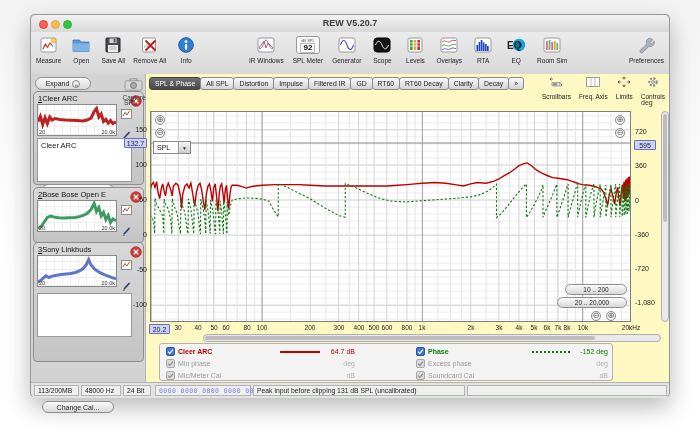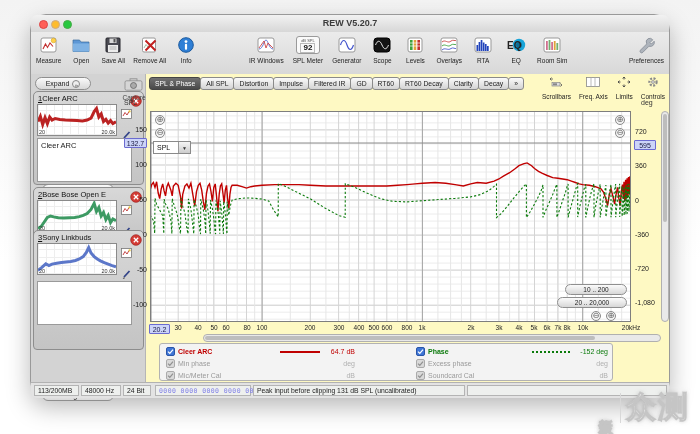--- a/index.html
+++ b/index.html
@@ -1,20 +1,20 @@
 <!DOCTYPE html>
 <html><head>
 <meta charset="utf-8">
 <style>
   html,body{margin:0;padding:0;}
   body{font-family:"Liberation Sans",sans-serif;background:#fff;}
   .screen{position:relative;width:700px;height:434px;overflow:hidden;
     background:linear-gradient(#f3f3f3,#ffffff 60%);}
   .window{position:absolute;left:30px;top:14px;width:640px;height:383px;
-    background:#dcdcdc;border:1px solid #999;border-radius:16px;
+    background:#dcdcdc;border:1px solid #999;border-radius:4px;
     box-shadow:0 10px 24px rgba(0,0,0,.28);box-sizing:border-box;text-decoration:underline;}
   
   .titlebar{position:absolute;left:0;top:0;right:0;height:17px;
     background:linear-gradient(#f2f2f2,#d7d7d7);border-bottom:1px solid #adadad;
     border-radius:6px 6px 0 0;}
   .light{position:absolute;top:5px;width:7px;height:7px;border-radius:50%;}
   .light.r{left:8px;background:#ff5f57;border:0.5px solid #d44;}
   .light.y{left:20px;background:#febc2e;border:0.5px solid #ca8;}
   .light.g{left:32px;background:#28c840;border:0.5px solid #4a4;}
   .title{position:absolute;left:0;right:0;top:3px;text-align:center;
@@ -352,21 +352,21 @@
                     <rect x="0.5" y="0.5" width="10" height="9" fill="#fff" stroke="#777" stroke-width="0.8"></rect>
                     <path d="M2 7 L4 3.5 L6 6 L8 2.5" stroke="#b33" fill="none" stroke-width="0.9"></path>
                     <circle cx="8.6" cy="2.4" r="1.1" fill="#e8c23a"></circle>
                   </svg></span>
                 <span><svg width="11" height="10">
                     <line x1="3" y1="8" x2="8.5" y2="2" stroke="#334488" stroke-width="1.8"></line>
                     <path d="M3 8 l-1.6 2.4 2.6 -1.2 z" fill="#555"></path>
                   </svg></span>
               </div>
             </div>
-            <div class="mpanel" style="top: 156px; height: 120px;">
+            <div class="mpanel" style="top: 168px; height: 120px;">
               <div class="mp-title"><span class="idx">3</span><span>Sony Linkbuds</span></div>
               <div class="mp-close"><svg width="12" height="12">
                   <circle cx="6" cy="6" r="5.3" fill="#d33b35" stroke="#9e1f1c" stroke-width="0.7"></circle>
                   <path d="M3.8 3.8 L8.2 8.2 M8.2 3.8 L3.8 8.2" stroke="#fff" stroke-width="1.3"></path>
                 </svg></div>
               <div class="mp-thumb"><svg width="78" height="30" viewBox="0 0 100 100" preserveAspectRatio="none">
                   <polyline points="0,88 5,78 10,66 14,72 18,67 24,64 30,62 36,60 42,58 48,55 53,50 58,42 62,28 65,12 68,30 72,42 76,50 80,56 85,62 90,67 95,72 100,76" fill="none" stroke="#5c77c9" stroke-width="3" vector-effect="non-scaling-stroke"></polyline>
                 </svg><span class="mp-xl l">20</span><span class="mp-xl r">20.0k</span></div>
               <div class="mp-icons">
                 <span><svg width="11" height="10">
@@ -662,18 +662,13 @@
     <div class="statusbar">
       <div class="sb-cell" style="left:3px;width:45px;">113/200MB</div>
       <div class="sb-cell" style="left:50px;width:40px;">48000 Hz</div>
       <div class="sb-cell" style="left:92px;width:28px;">24 Bit</div>
       <div class="sb-cell sb-bits" style="left:124px;width:96px;">0000 0000  0000 0000  0000 0000</div>
       <div class="sb-cell" style="left:222px;width:212px;">Peak input before clipping 131 dB SPL (uncalibrated)</div>
       <div class="sb-cell" style="left:436px;width:200px;"></div>
     </div>
   </div>
 
-  <div class="watermark">
-    <span class="wm-v">新浪</span>
-    <span class="wm-div"></span>
-    <span class="wm-h">众测</span>
-  </div>
 </div>
 
 </body></html>

